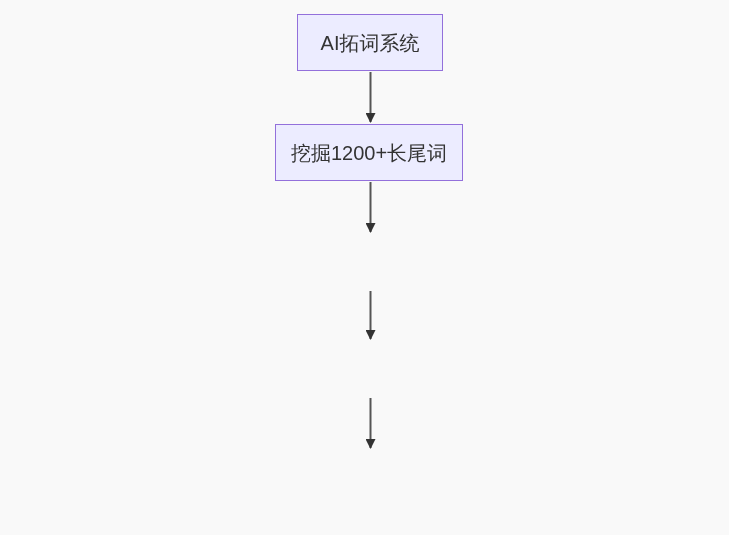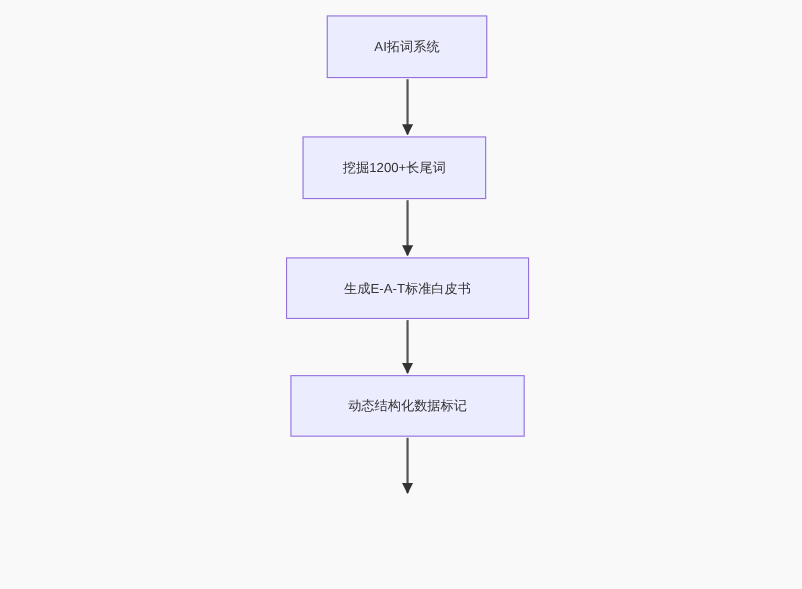--- a/index.html
+++ b/index.html
@@ -39,25 +39,25 @@
   }
   .node {
     position: absolute;
     background: var(--node-fill);
     border: 1.5px solid var(--node-border);
     display: flex;
     align-items: center;
     justify-content: center;
     text-align: center;
     color: var(--node-text);
-    font-size: 12px;
+    font-size: 20px;
     line-height: 1.2;
   }
   .n1 { left: 297px; top: 14px;  width: 146px; height: 57px; }
-  .n2 { left: 275px; top: 124px; width: 167px; height: 57px; }
+  .n2 { left: 275px; top: 124px; width: 188px; height: 57px; }
   .n3 { left: 260px; top: 234px; width: 221px; height: 56px; }
   .n4 { left: 264px; top: 341px; width: 213px; height: 56px; }
   .n5 { left: 254px; top: 450px; width: 234px; height: 57px; }
 </style>
 </head>
 <body>
 
 <div class="canvas">
 
   <svg class="edges" viewBox="0 0 729 535" xmlns="http://www.w3.org/2000/svg">
@@ -73,22 +73,16 @@
   </svg>
 
   <div class="node n1">
     <span>AI拓词系统</span>
   </div>
 
   <div class="node n2">
     <span>挖掘1200+长尾词</span>
   </div>
 
-  <div class="node n3">
-    <span>生成E-A-T标准白皮书</span>
-  </div>
 
-  <div class="node n4">
-    <span>动态结构化数据标记</span>
-  </div>
 
 
 </div>
 
 </body></html>

